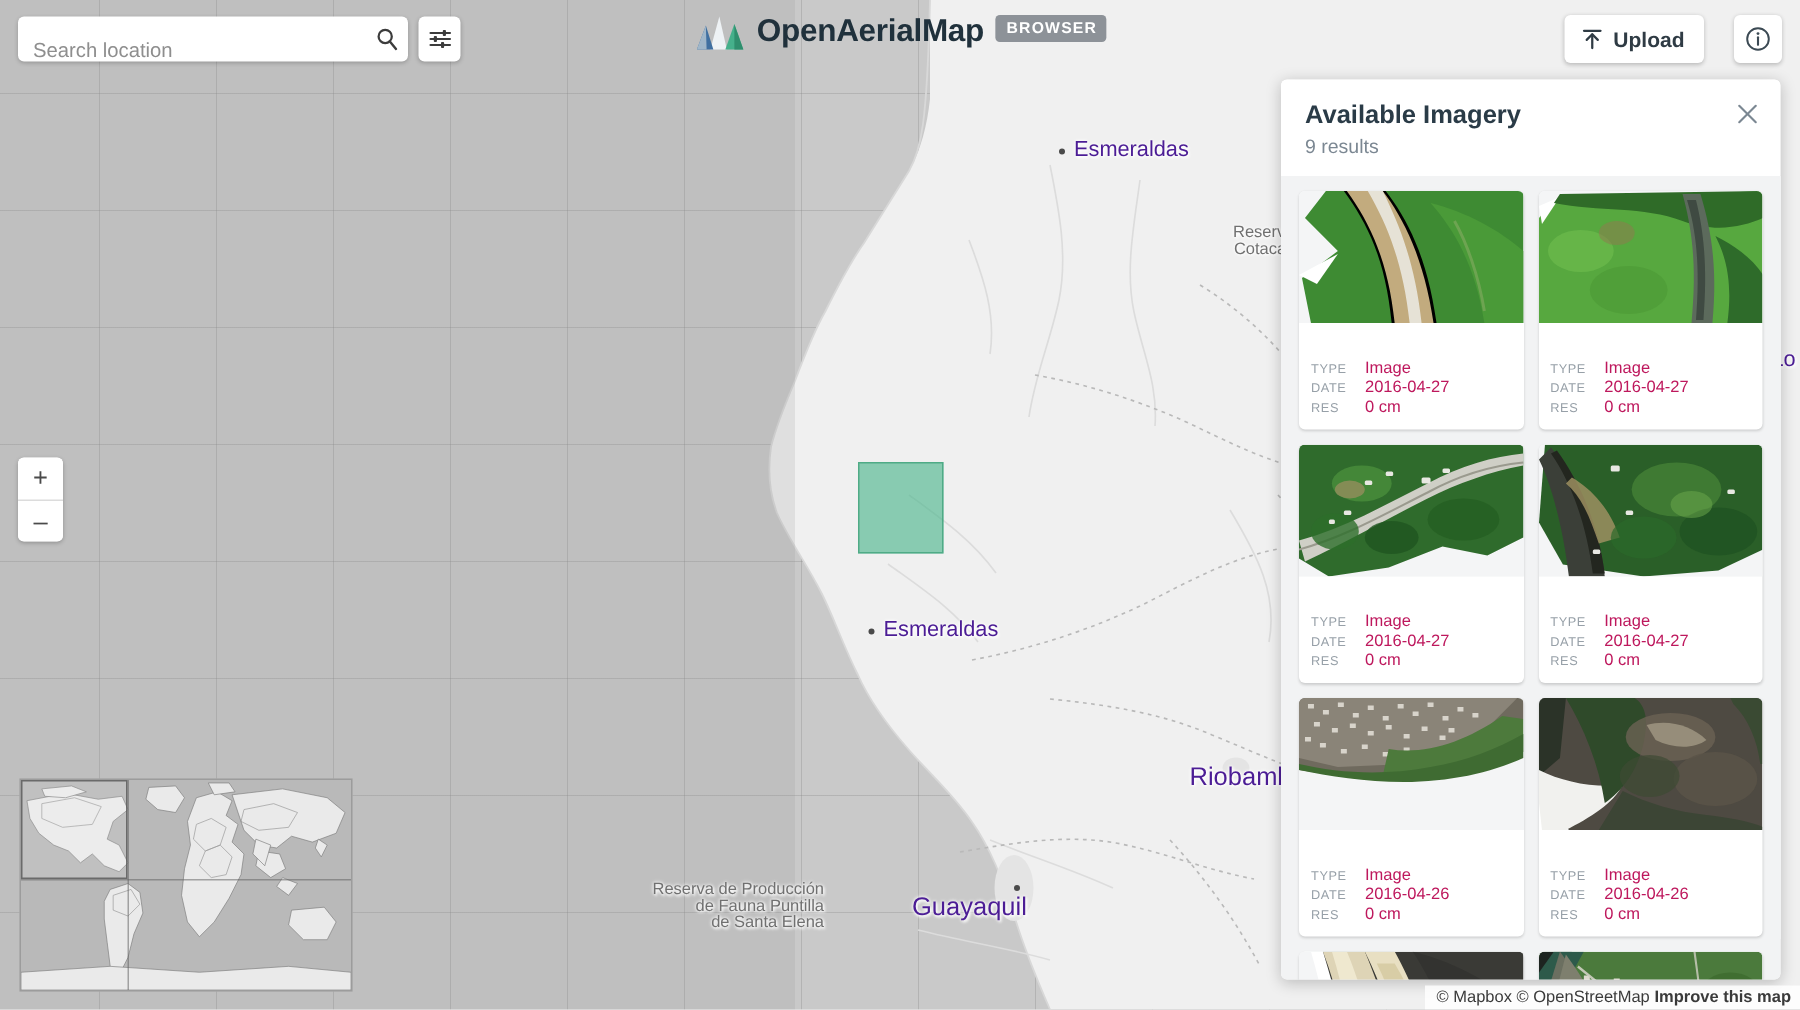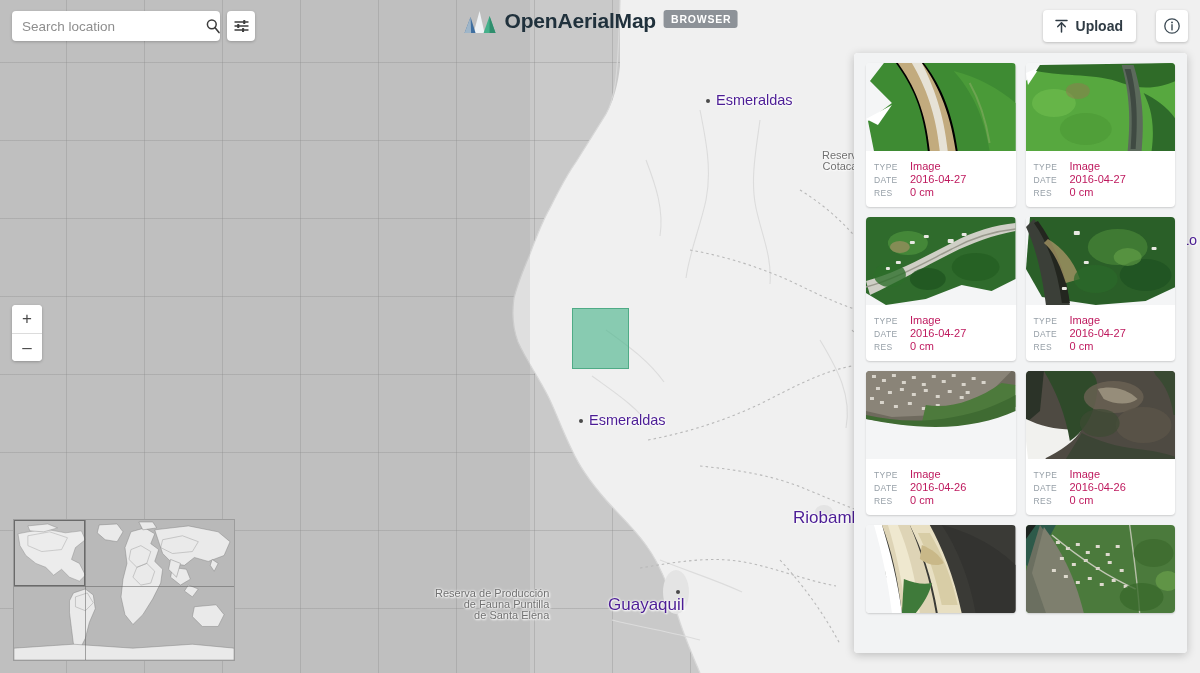--- a/index.html
+++ b/index.html
@@ -58,22 +58,22 @@
   
   .topbar {
     position: absolute; left: 0; top: 0; width: 1200px; height: 52px;
     z-index: 40; pointer-events: none;
   }
   .search-wrap {
     position: absolute; left: 12px; top: 11px;
     display: flex; align-items: center; gap: 7px; pointer-events: auto;
   }
   .search-box {
-    display: flex; align-items: center;
-    width: 208px; height: 30px;
+    display: flex; align-items: flex-end;
+    width: 260px; height: 30px;
     background: #fff; border-radius: 4px;
     box-shadow: 0 1px 3px rgba(0,0,0,.22);
   }
   .search-input {
     flex: 1; border: 0; outline: 0; background: transparent;
     font-family: "Liberation Sans", sans-serif; font-size: 13.5px;
     color: #3d3d3d; padding: 0 6px 0 10px;
   }
   .search-input::placeholder { color: #8e8e8e; }
   .search-btn {
@@ -189,21 +189,21 @@
   .card-grid { display: grid; grid-template-columns: 1fr 1fr; gap: 10px; }
   .card {
     background: #fff; border-radius: 4px; overflow: hidden;
     box-shadow: 0 1px 2px rgba(0,0,0,.16);
   }
   .card-thumb {
     height: 88px; width: 100%; position: relative; overflow: hidden;
     background: #f4f5f6;
   }
   .card-thumb svg { display: block; width: 100%; height: 100%; }
-  .card-meta { padding: 9px 8px 8px 8px; }
+  .card-meta { padding: 24px 8px 8px 8px; }
   .meta-row { display: flex; align-items: baseline; margin-bottom: 1px; }
   .meta-key {
     width: 36px; flex: 0 0 36px;
     font-size: 8.5px; color: #97a0a8; letter-spacing: .4px;
   }
   .meta-val { font-size: 11px; color: #be185d; }
 
   
   .attrib {
     position: absolute; right: 0; bottom: 0;
@@ -400,20 +400,30 @@
         <path d="M150,20 L170,16 L186,22 L180,32 L160,34 L148,28 Z"></path>
         <path d="M14,16 L36,12 L54,18 L48,30 L28,32 L14,26 Z"></path>
       </g>
     </svg>
     <div class="minimap-cross-v"></div>
     <div class="minimap-cross-h"></div>
     <div class="minimap-viewport"></div>
   </div>
 
   <div class="panel">
+    <div class="panel-head">
+      <div class="panel-title">Available Imagery</div>
+      <div class="panel-sub">9 results</div>
+      <button class="panel-close">
+        <svg width="18" height="18" viewBox="0 0 18 18">
+          <line x1="3.5" y1="3.5" x2="14.5" y2="14.5" stroke="#7b8792" stroke-width="1.4" stroke-linecap="round"></line>
+          <line x1="14.5" y1="3.5" x2="3.5" y2="14.5" stroke="#7b8792" stroke-width="1.4" stroke-linecap="round"></line>
+        </svg>
+      </button>
+    </div>
 
     <div class="panel-body">
       <div class="card-grid">
 
         <div class="card">
           <div class="card-thumb">
             <svg viewBox="0 0 150 88" preserveAspectRatio="none">
               <rect width="150" height="88" fill="#f4f5f6"></rect>
               <path d="M18,0 L150,0 L150,88 L8,88 L2,58 L26,40 L4,18 Z" fill="#3e8b33"></path>
               <path d="M30,0 C46,22 58,46 62,88 L92,88 C86,44 72,18 58,0 Z" fill="#c9b municipal"></path>
@@ -690,14 +700,19 @@
               <ellipse cx="142" cy="56" rx="12" ry="10" fill="#6aa04a" opacity=".7"></ellipse>
             </svg>
           </div>
 
         </div>
 
       </div>
     </div>
   </div>
 
+  <div class="attrib">
+    <span>© Mapbox</span>
+    <span>© OpenStreetMap</span>
+    <b>Improve this map</b>
+  </div>
 
 </div>
 
 </body></html>

